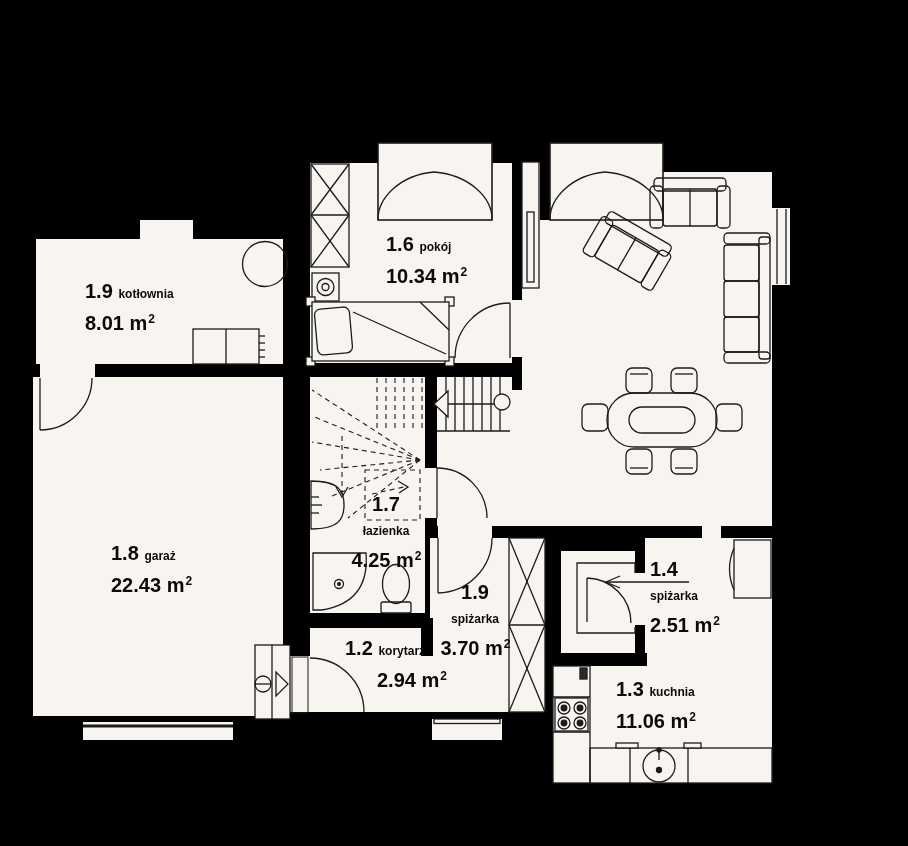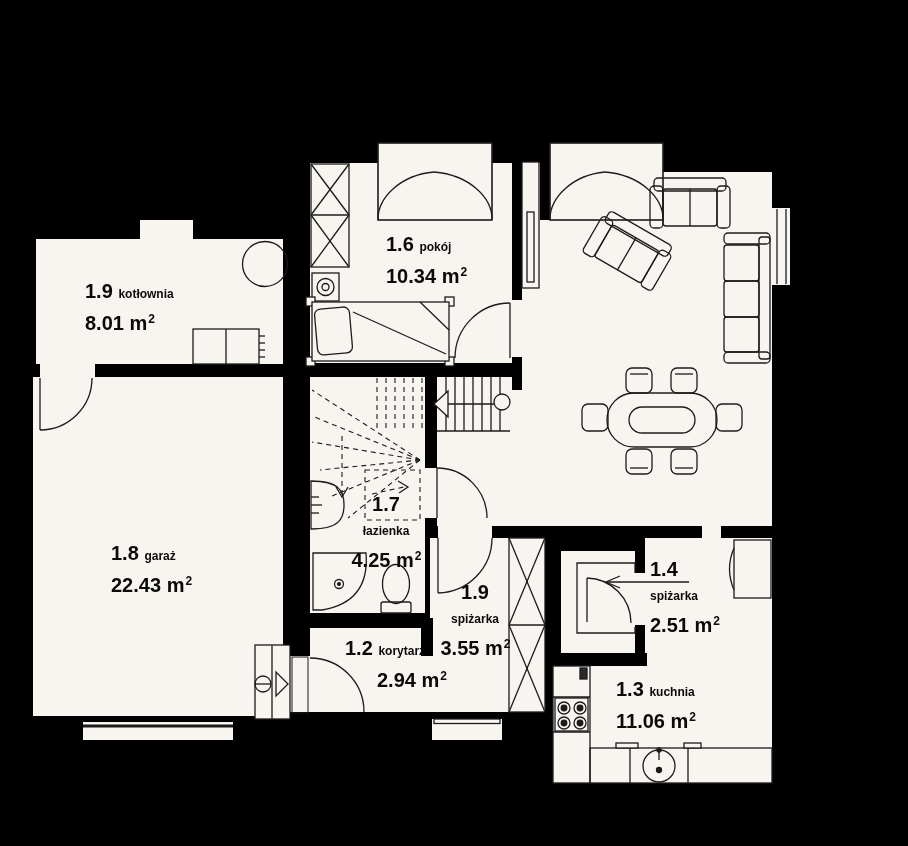--- a/index.html
+++ b/index.html
@@ -312,21 +312,21 @@
 
   <div class="lbl ctr" style="left:346px;top:492px;width:80px">
     <div><span>1.7</span></div>
     <div><span class="nm">łazienka</span></div>
     <div><span>4.25</span> <span>m</span><sup>2</sup></div>
   </div>
 
   <div class="lbl ctr" style="left:430px;top:580px;width:90px">
     <div><span>1.9</span></div>
     <div><span class="nm">spiżarka</span></div>
-    <div><span>3.55</span> <span>m</span><sup>2</sup></div>
+    <div><span>3.70</span> <span>m</span><sup>2</sup></div>
   </div>
 
   <div class="lbl" style="left:345px;top:636px">
     <div><span>1.2</span> <span class="nm">korytarz</span></div>
     <div style="padding-left:32px"><span>2.94</span> <span>m</span><sup>2</sup></div>
   </div>
 
   <div class="lbl" style="left:650px;top:557px">
     <div><span>1.4</span></div>
     <div><span class="nm">spiżarka</span></div>

